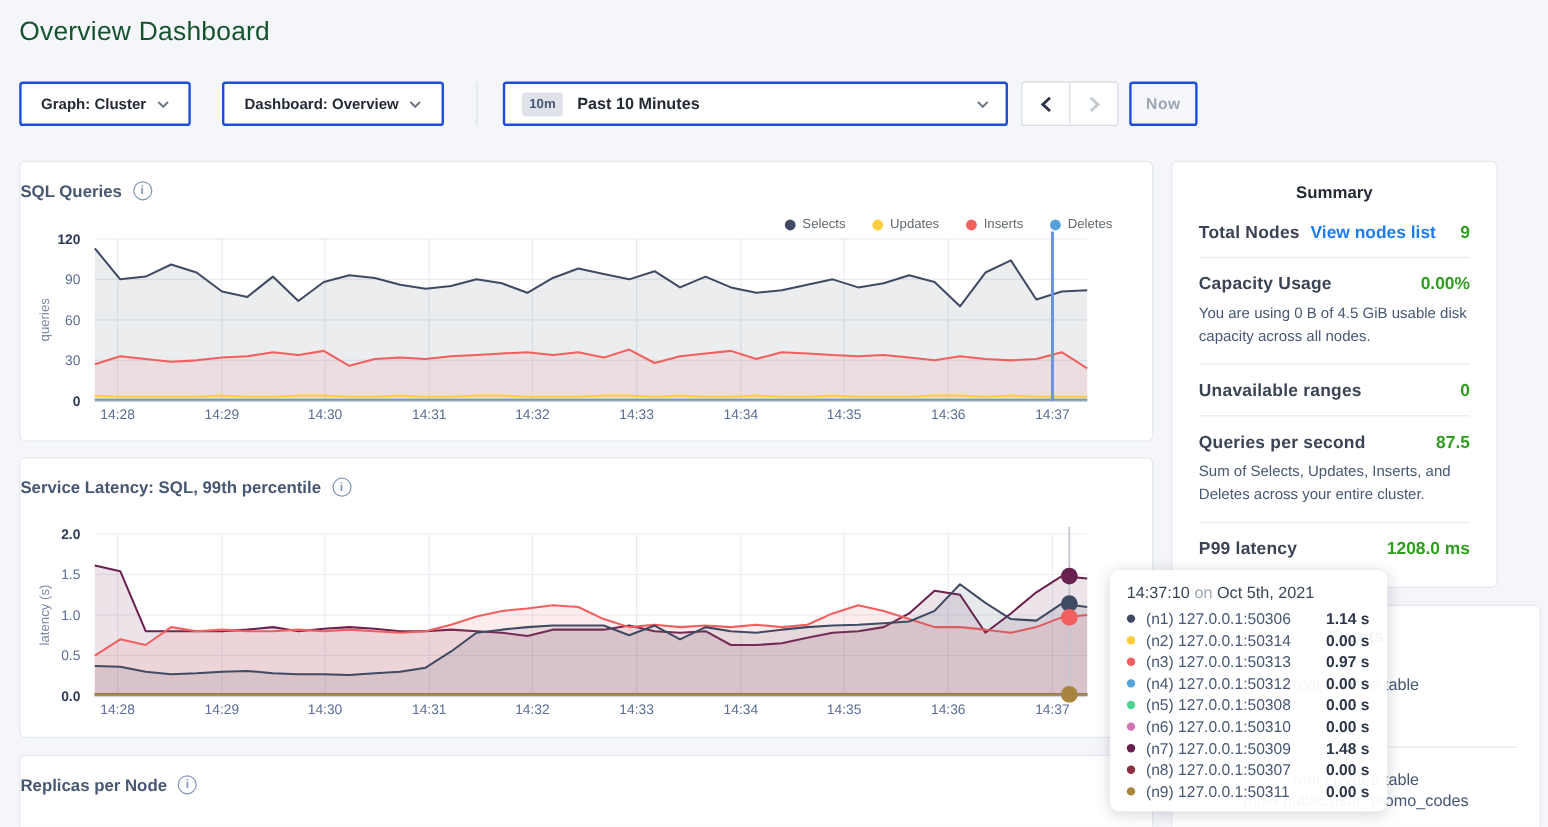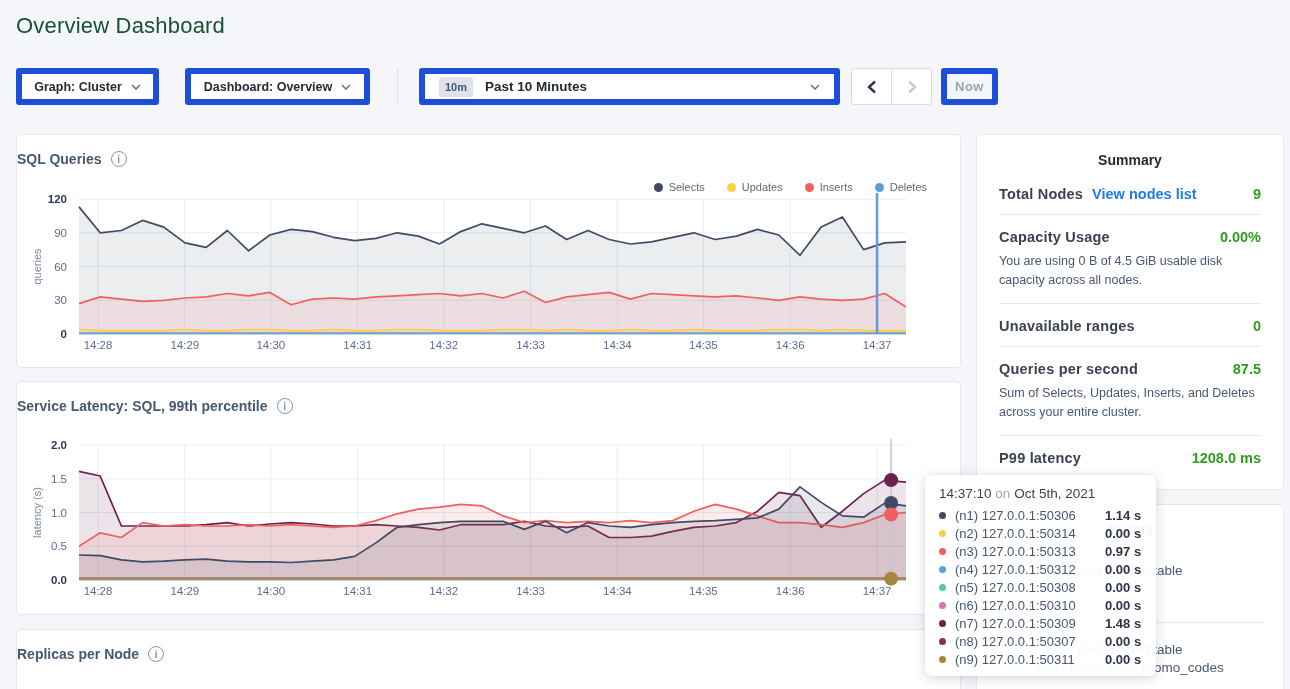--- a/index.html
+++ b/index.html
@@ -10,21 +10,21 @@
     color:#242b35;
     position:relative;
   }
   .abs { position:absolute; }
 
   
   #page-title { left:16px; top:13px; font-size:22px; font-weight:400; color:#14532d; letter-spacing:.2px; }
 
   
   .dd, .btn {
-    background:#fff; border:6px solid #1d4ed8; border-radius:3px;
+    background:#fff; border:2px solid #1d4ed8; border-radius:3px;
     display:flex; align-items:center; justify-content:center;
     font-weight:700; font-size:12.5px; color:#242b35; cursor:pointer;
     font-family:"Liberation Sans", sans-serif;
   }
   #graph-dd   { left:16px;  top:68px; width:143px; height:37px; gap:9px; }
   #dash-dd    { left:185px; top:68px; width:185px; height:37px; gap:9px; }
   .chev { width:10px; height:6px; }
   #toolbar-divider { left:397px; top:68px; width:1px; height:37px; background:#dde2e8; }
   #time-dd {
     left:419px; top:68px; width:421px; height:37px;
@@ -40,21 +40,21 @@
     background:transparent; border:none; cursor:pointer; }
   #arrow-prev { border-right:1px solid #d8dde4; }
   #now-btn { left:941px; top:68px; width:57px; height:37px; background:transparent;
     color:#9aa5b1; font-size:13px; letter-spacing:.5px; }
 
   
   .card { background:#fff; border:1px solid #e4e8ee; border-radius:5px; }
   #card-sql      { left:16px;  top:134px; width:945px; height:234px; }
   #card-latency  { left:16px;  top:381px; width:945px; height:234px; }
   #card-replicas { left:16px;  top:629px; width:945px; height:200px; }
-  #card-summary  { left:976px; top:134px; width:308px; height:356px; }
+  #card-summary  { left:976px; top:134px; width:272px; height:356px; }
   #card-events   { left:976px; top:504px; width:308px; height:300px; }
 
   .chart-title-row { display:flex; align-items:center; justify-content:flex-start; gap:9px; padding-top:16px; }
   .chart-title { font-size:14px; font-weight:700; color:#475872; }
   .info-icon { width:16px; height:16px; border:1.4px solid #8296b4; border-radius:50%;
     color:#8296b4; font-size:10px; font-weight:700; display:flex; align-items:center; justify-content:center;
     font-style:normal; }
 
   .legend { position:absolute; right:33px; top:46px; display:flex; gap:22px; }
   .legend-item { display:flex; align-items:center; gap:6px; font-size:11px; color:#60696f; }

